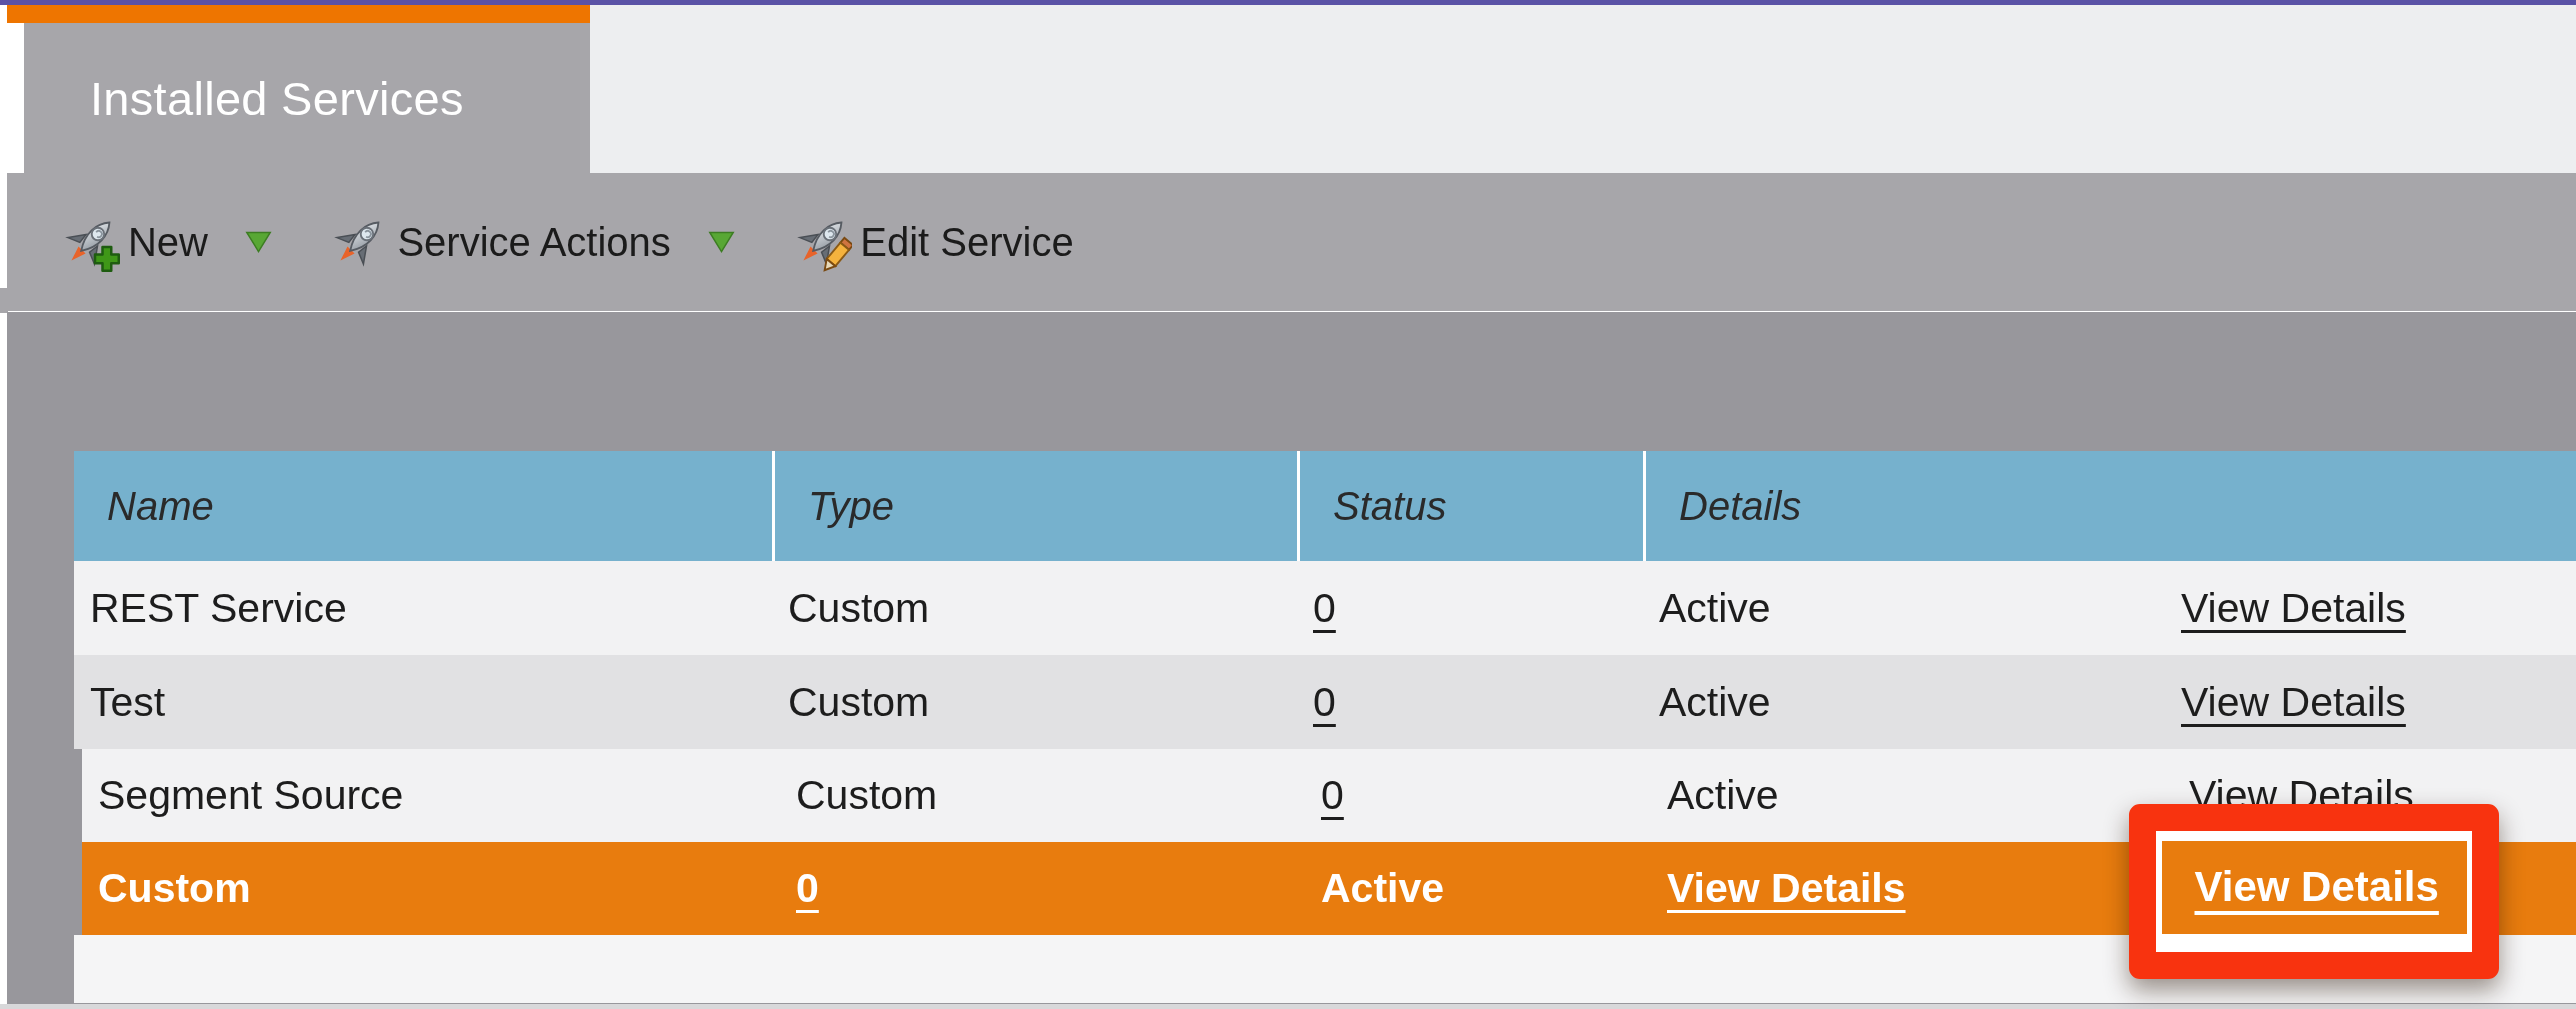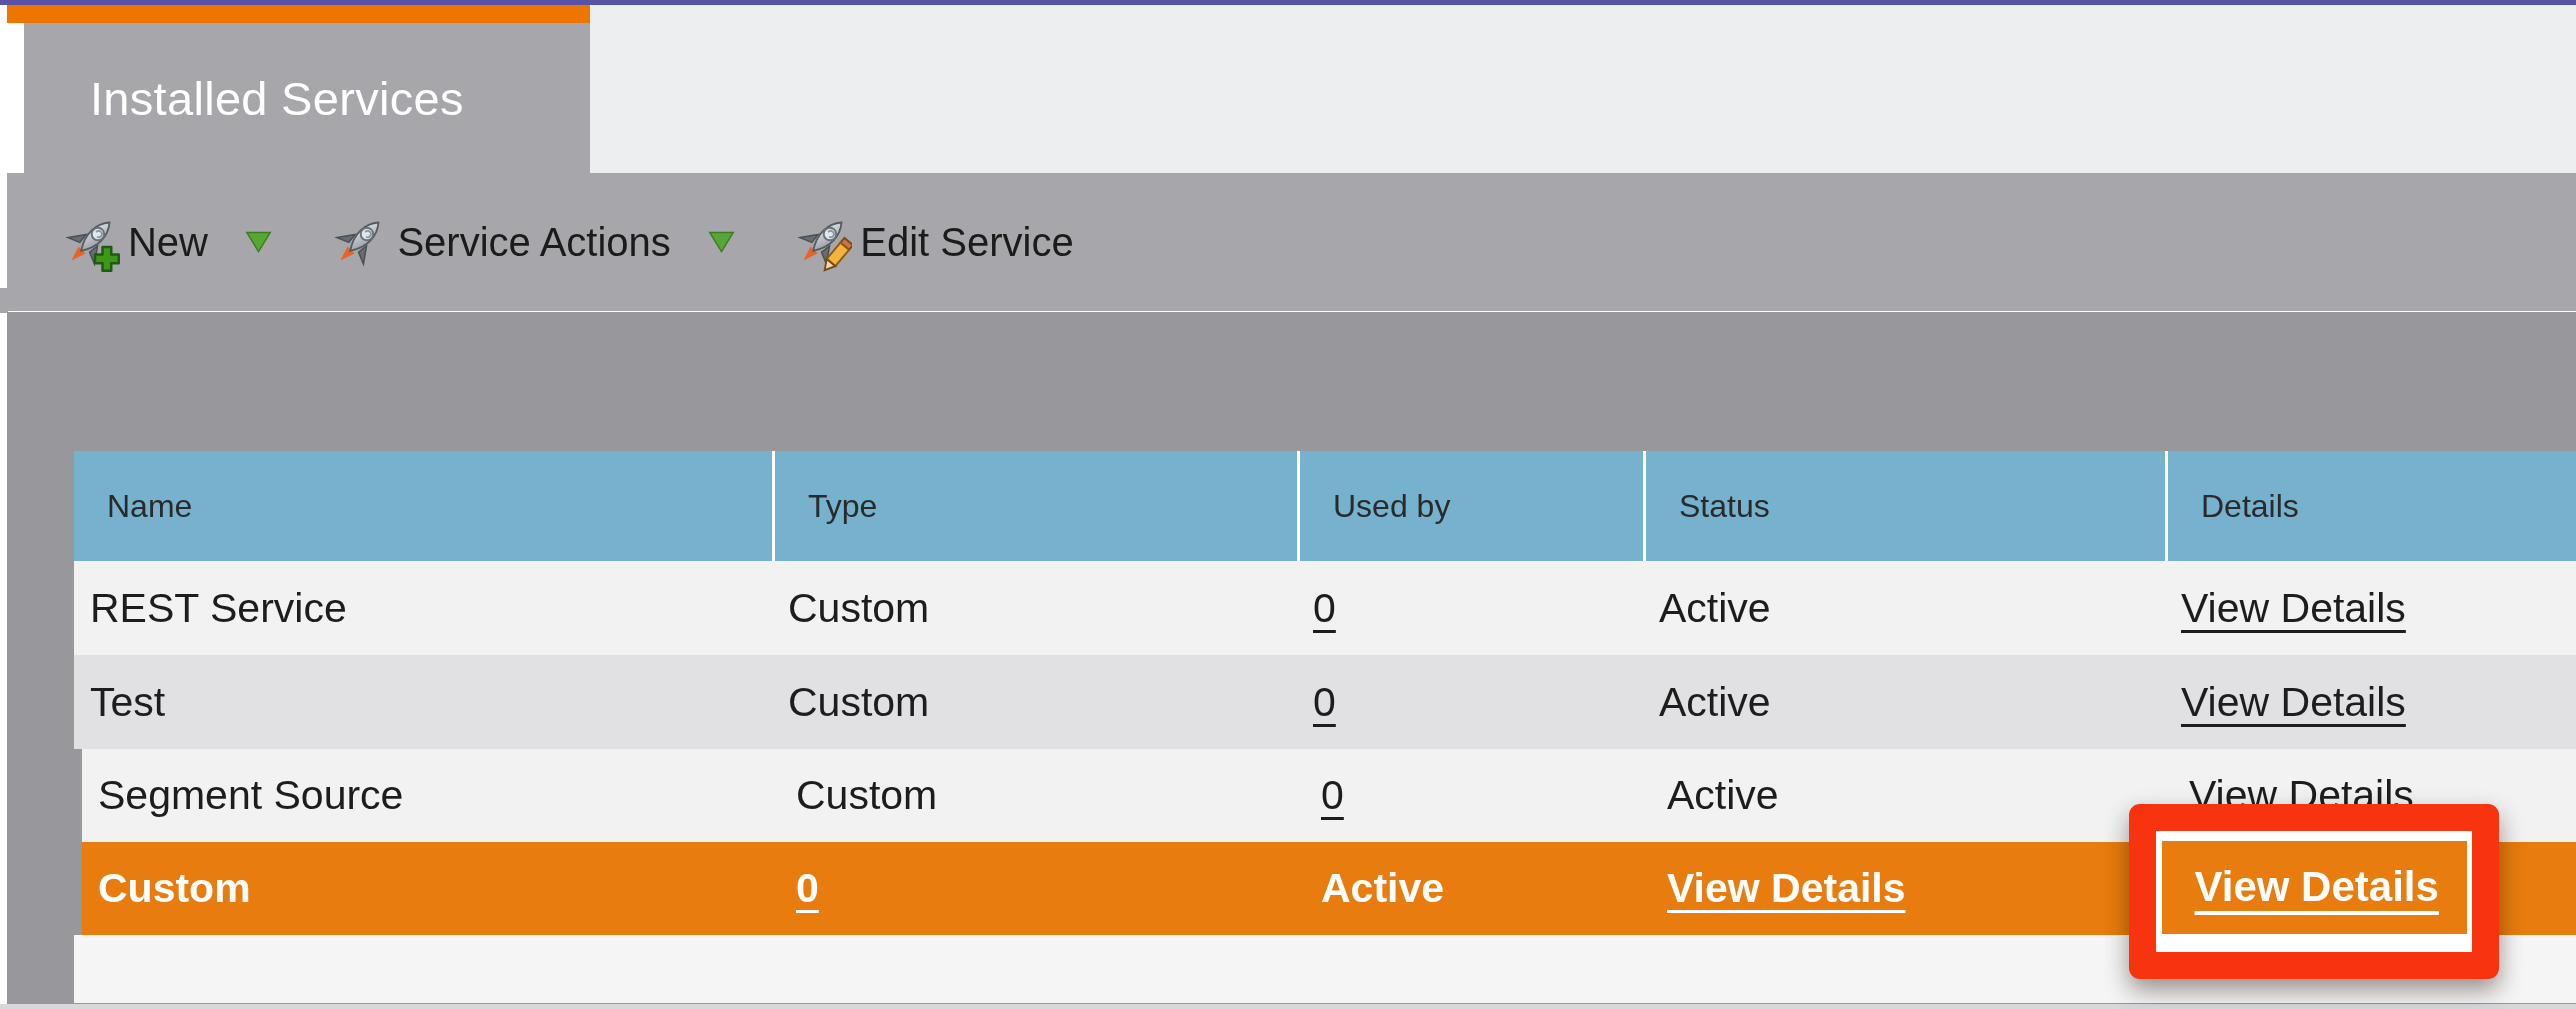--- a/index.html
+++ b/index.html
@@ -24,21 +24,21 @@
   .tool{display:flex;align-items:center;gap:8.2px;font-size:40px;color:#1b1b1b;cursor:default;}
   .tool svg.ricon{width:60px;height:60px;flex:0 0 auto;}
   .dd-arrow{margin-left:29px;width:27px;height:22px;flex:0 0 auto;}
 
   
   .band{left:6.8px;top:312px;width:2569px;height:692px;background:var(--band_gray);}
 
   
   .table{left:74px;top:451px;width:2502px;}
   .thead{display:grid;grid-template-columns:698px 525px 346px 522px 1fr;height:110px;background:var(--header_blue);}
-  .hcell{display:flex;align-items:center;padding-left:33px;font-size:32px;color:#2a2a2a;box-sizing:border-box;}
+  .hcell{display:flex;align-items:center;padding-left:33px;font-size:40px;color:#2a2a2a;box-sizing:border-box;font-style:italic;}
   .hcell + .hcell{border-left:3.4px solid #ffffff;}
   .trow{display:grid;grid-template-columns:698px 525px 346px 522px 1fr;height:94px;}
   .trow:nth-child(3),.trow:nth-child(4){height:93px;margin-left:8px;}
   .trow:nth-child(odd){background:var(--row_light);}
   .trow:nth-child(even){background:var(--row_alt);}
   .trow.highlight{background:var(--row_highlight);color:#ffffff;font-weight:700;}
   .tcell{display:flex;align-items:center;padding-left:16px;font-size:41px;color:#1d1d1d;box-sizing:border-box;}
   .trow.highlight .tcell{color:#ffffff;}
   .u{text-decoration:underline;text-decoration-thickness:3.4px;text-underline-offset:8.2px;}
   .empty-row{left:74px;top:935px;width:2502px;height:68px;background:var(--empty_row);}
@@ -122,21 +122,20 @@
 
   </div>
   <div class="abs notch"></div>
 
   <div class="abs band"></div>
 
   <div class="abs table">
     <div class="thead">
       <div class="hcell">Name</div>
       <div class="hcell">Type</div>
-      <div class="hcell">Used by</div>
       <div class="hcell">Status</div>
       <div class="hcell">Details</div>
     </div>
     <div id="table-rows">
         <div class="trow">
           <div class="tcell">
             <span>REST Service</span>
           </div>
           <div class="tcell">
             <span>Custom</span>

